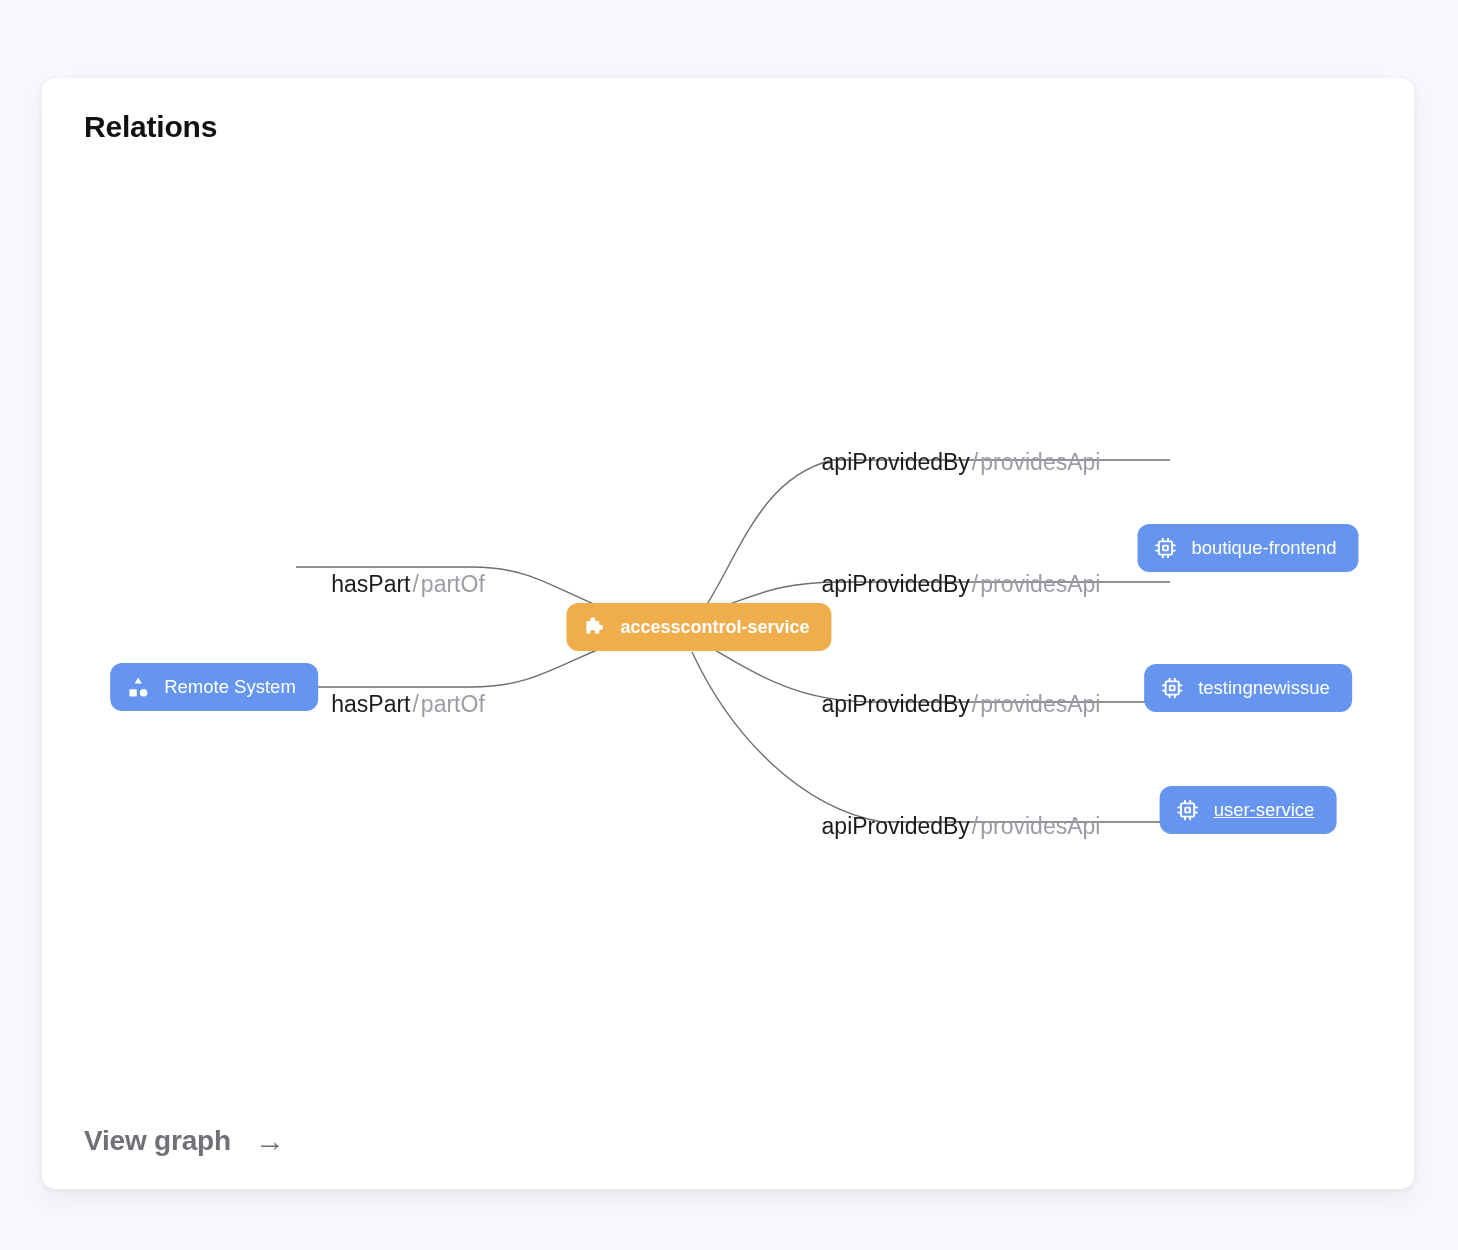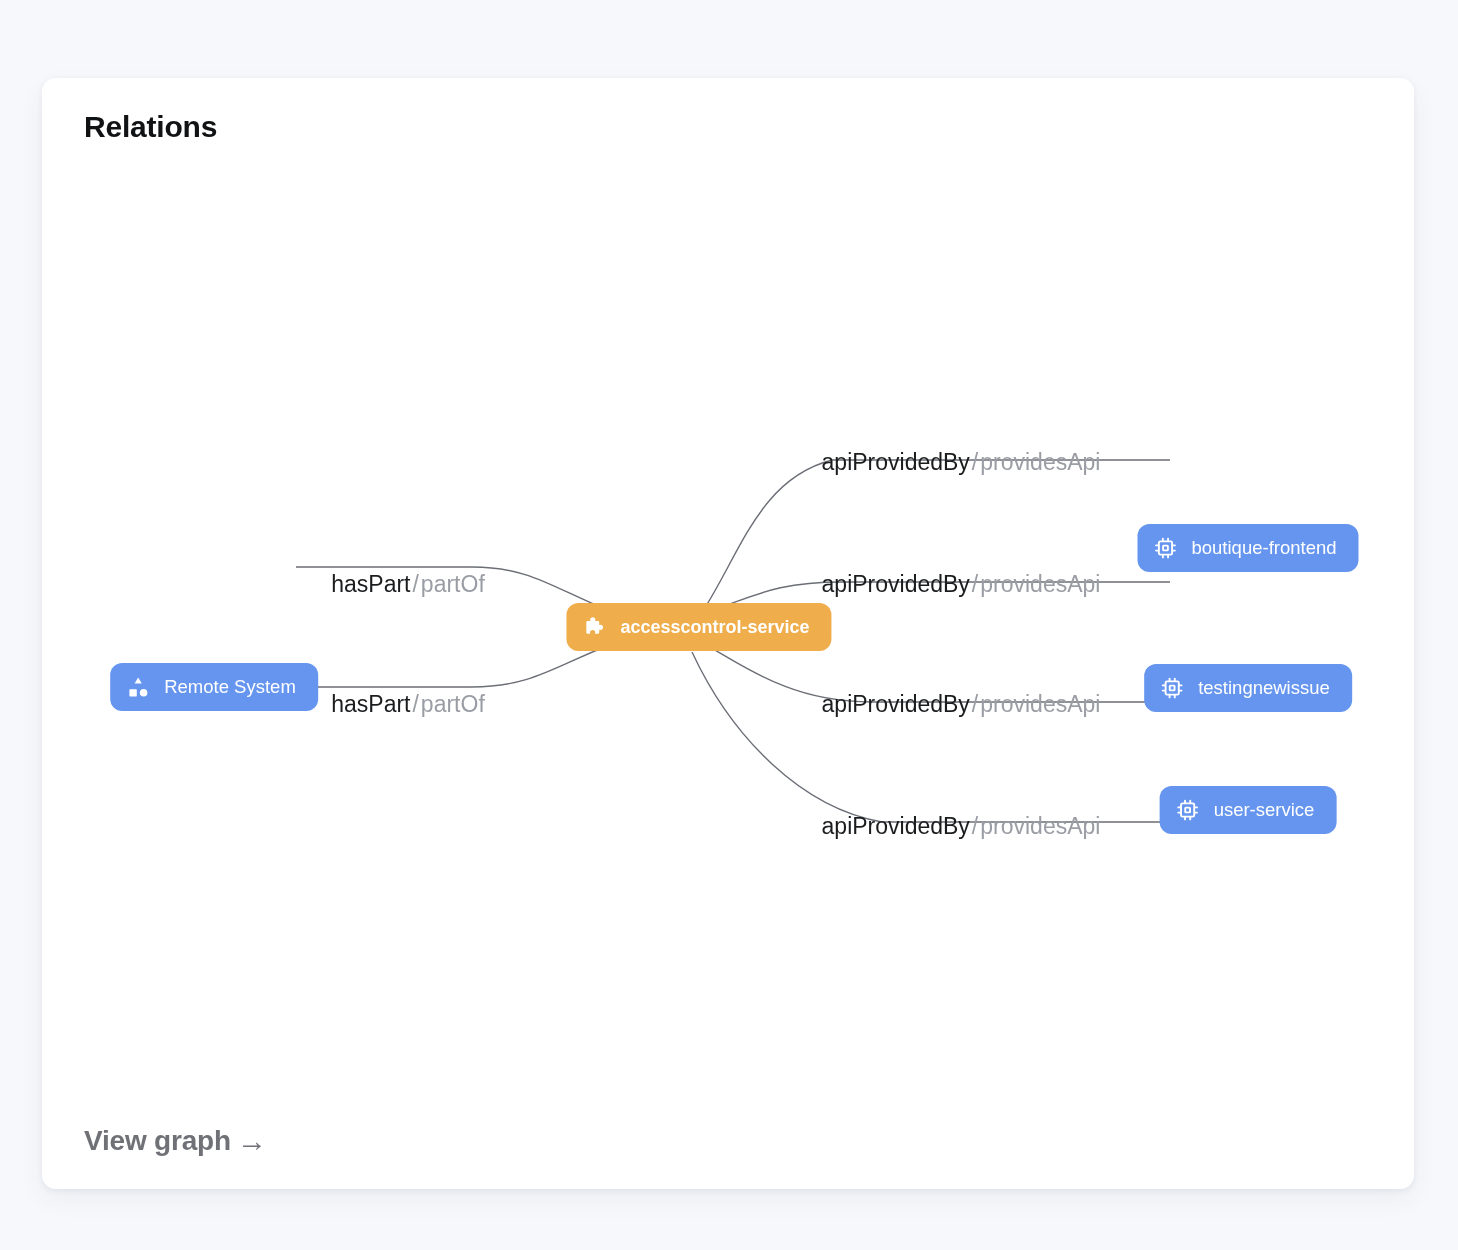--- a/index.html
+++ b/index.html
@@ -76,21 +76,21 @@
     color: #1b1c1e;
   }
   .edge-label .sep   { color: #9a9da4; padding: 0 2px; }
   .edge-label .rev   { color: #9a9da4; }
 
   .view-graph {
     position: absolute;
     left: 42px; bottom: 32px;
     display: flex;
     align-items: center;
-    gap: 6px;
+    gap: 24px;
     font-size: 28px;
     font-weight: 700;
     color: #6f7177;
     letter-spacing: -0.2px;
     cursor: pointer;
   }
   .view-graph .arrow { font-size: 30px; line-height: 1; display: block; }
 </style>
 </head>
 <body>
@@ -143,21 +143,21 @@
 
       <div class="node system" style="left:1206px; top:610px;">
         <svg class="node-icon" viewBox="0 0 24 24" fill="none" stroke="#ffffff" stroke-width="1.9" stroke-linecap="round">
           <rect x="5.4" y="5.4" width="13.2" height="13.2" rx="1.4"></rect>
           <rect x="9.6" y="9.6" width="4.8" height="4.8" rx="0.6"></rect>
           <path d="M9.4 2.6v2.2M14.6 2.6v2.2M9.4 19.2v2.2M14.6 19.2v2.2M2.6 9.4h2.2M2.6 14.6h2.2M19.2 9.4h2.2M19.2 14.6h2.2"></path>
         </svg>
         <span class="node-label">testingnewissue</span>
       </div>
 
-      <div class="node system" style="left:1206px; top:732px;">
+      <div class="node system" style="left:1206px; top:732px;text-decoration:underline;">
         <svg class="node-icon" viewBox="0 0 24 24" fill="none" stroke="#ffffff" stroke-width="1.9" stroke-linecap="round">
           <rect x="5.4" y="5.4" width="13.2" height="13.2" rx="1.4"></rect>
           <rect x="9.6" y="9.6" width="4.8" height="4.8" rx="0.6"></rect>
           <path d="M9.4 2.6v2.2M14.6 2.6v2.2M9.4 19.2v2.2M14.6 19.2v2.2M2.6 9.4h2.2M2.6 14.6h2.2M19.2 9.4h2.2M19.2 14.6h2.2"></path>
         </svg>
         <span class="node-label">user-service</span>
       </div>
 
       <div class="edge-label" style="left:366px; top:506px;">
         <span>hasPart</span><span class="sep">/</span><span class="rev">partOf</span>

